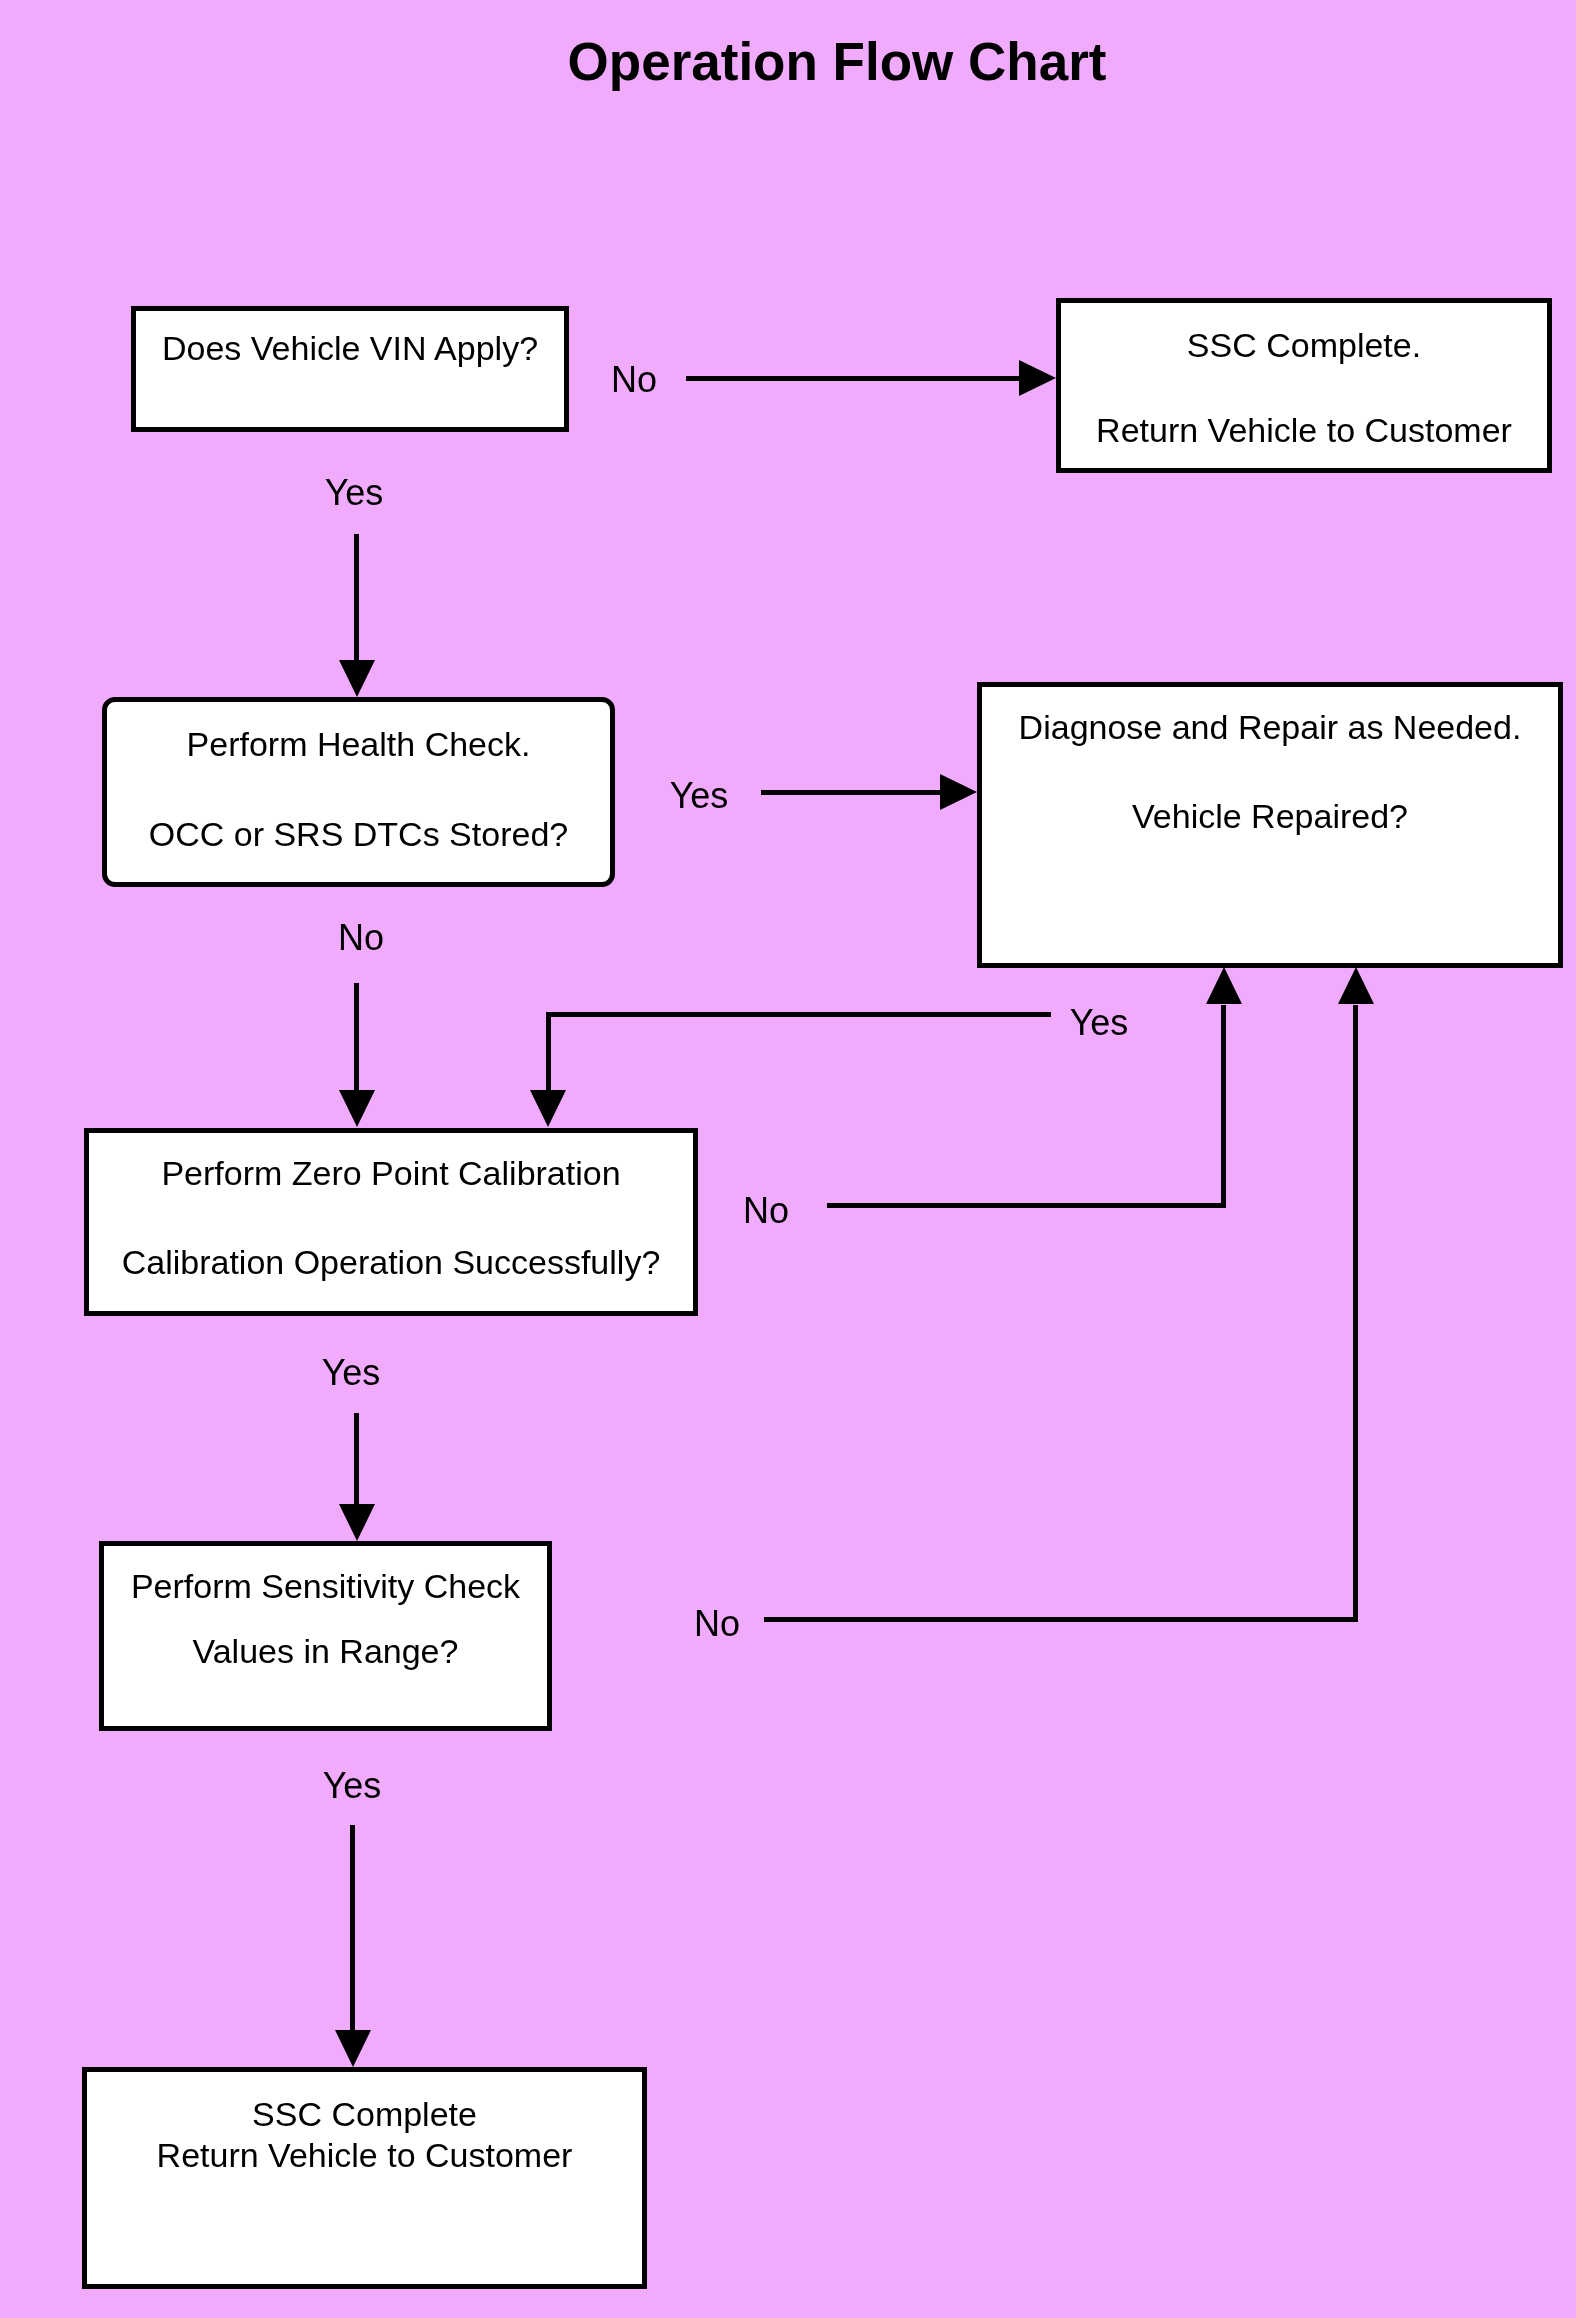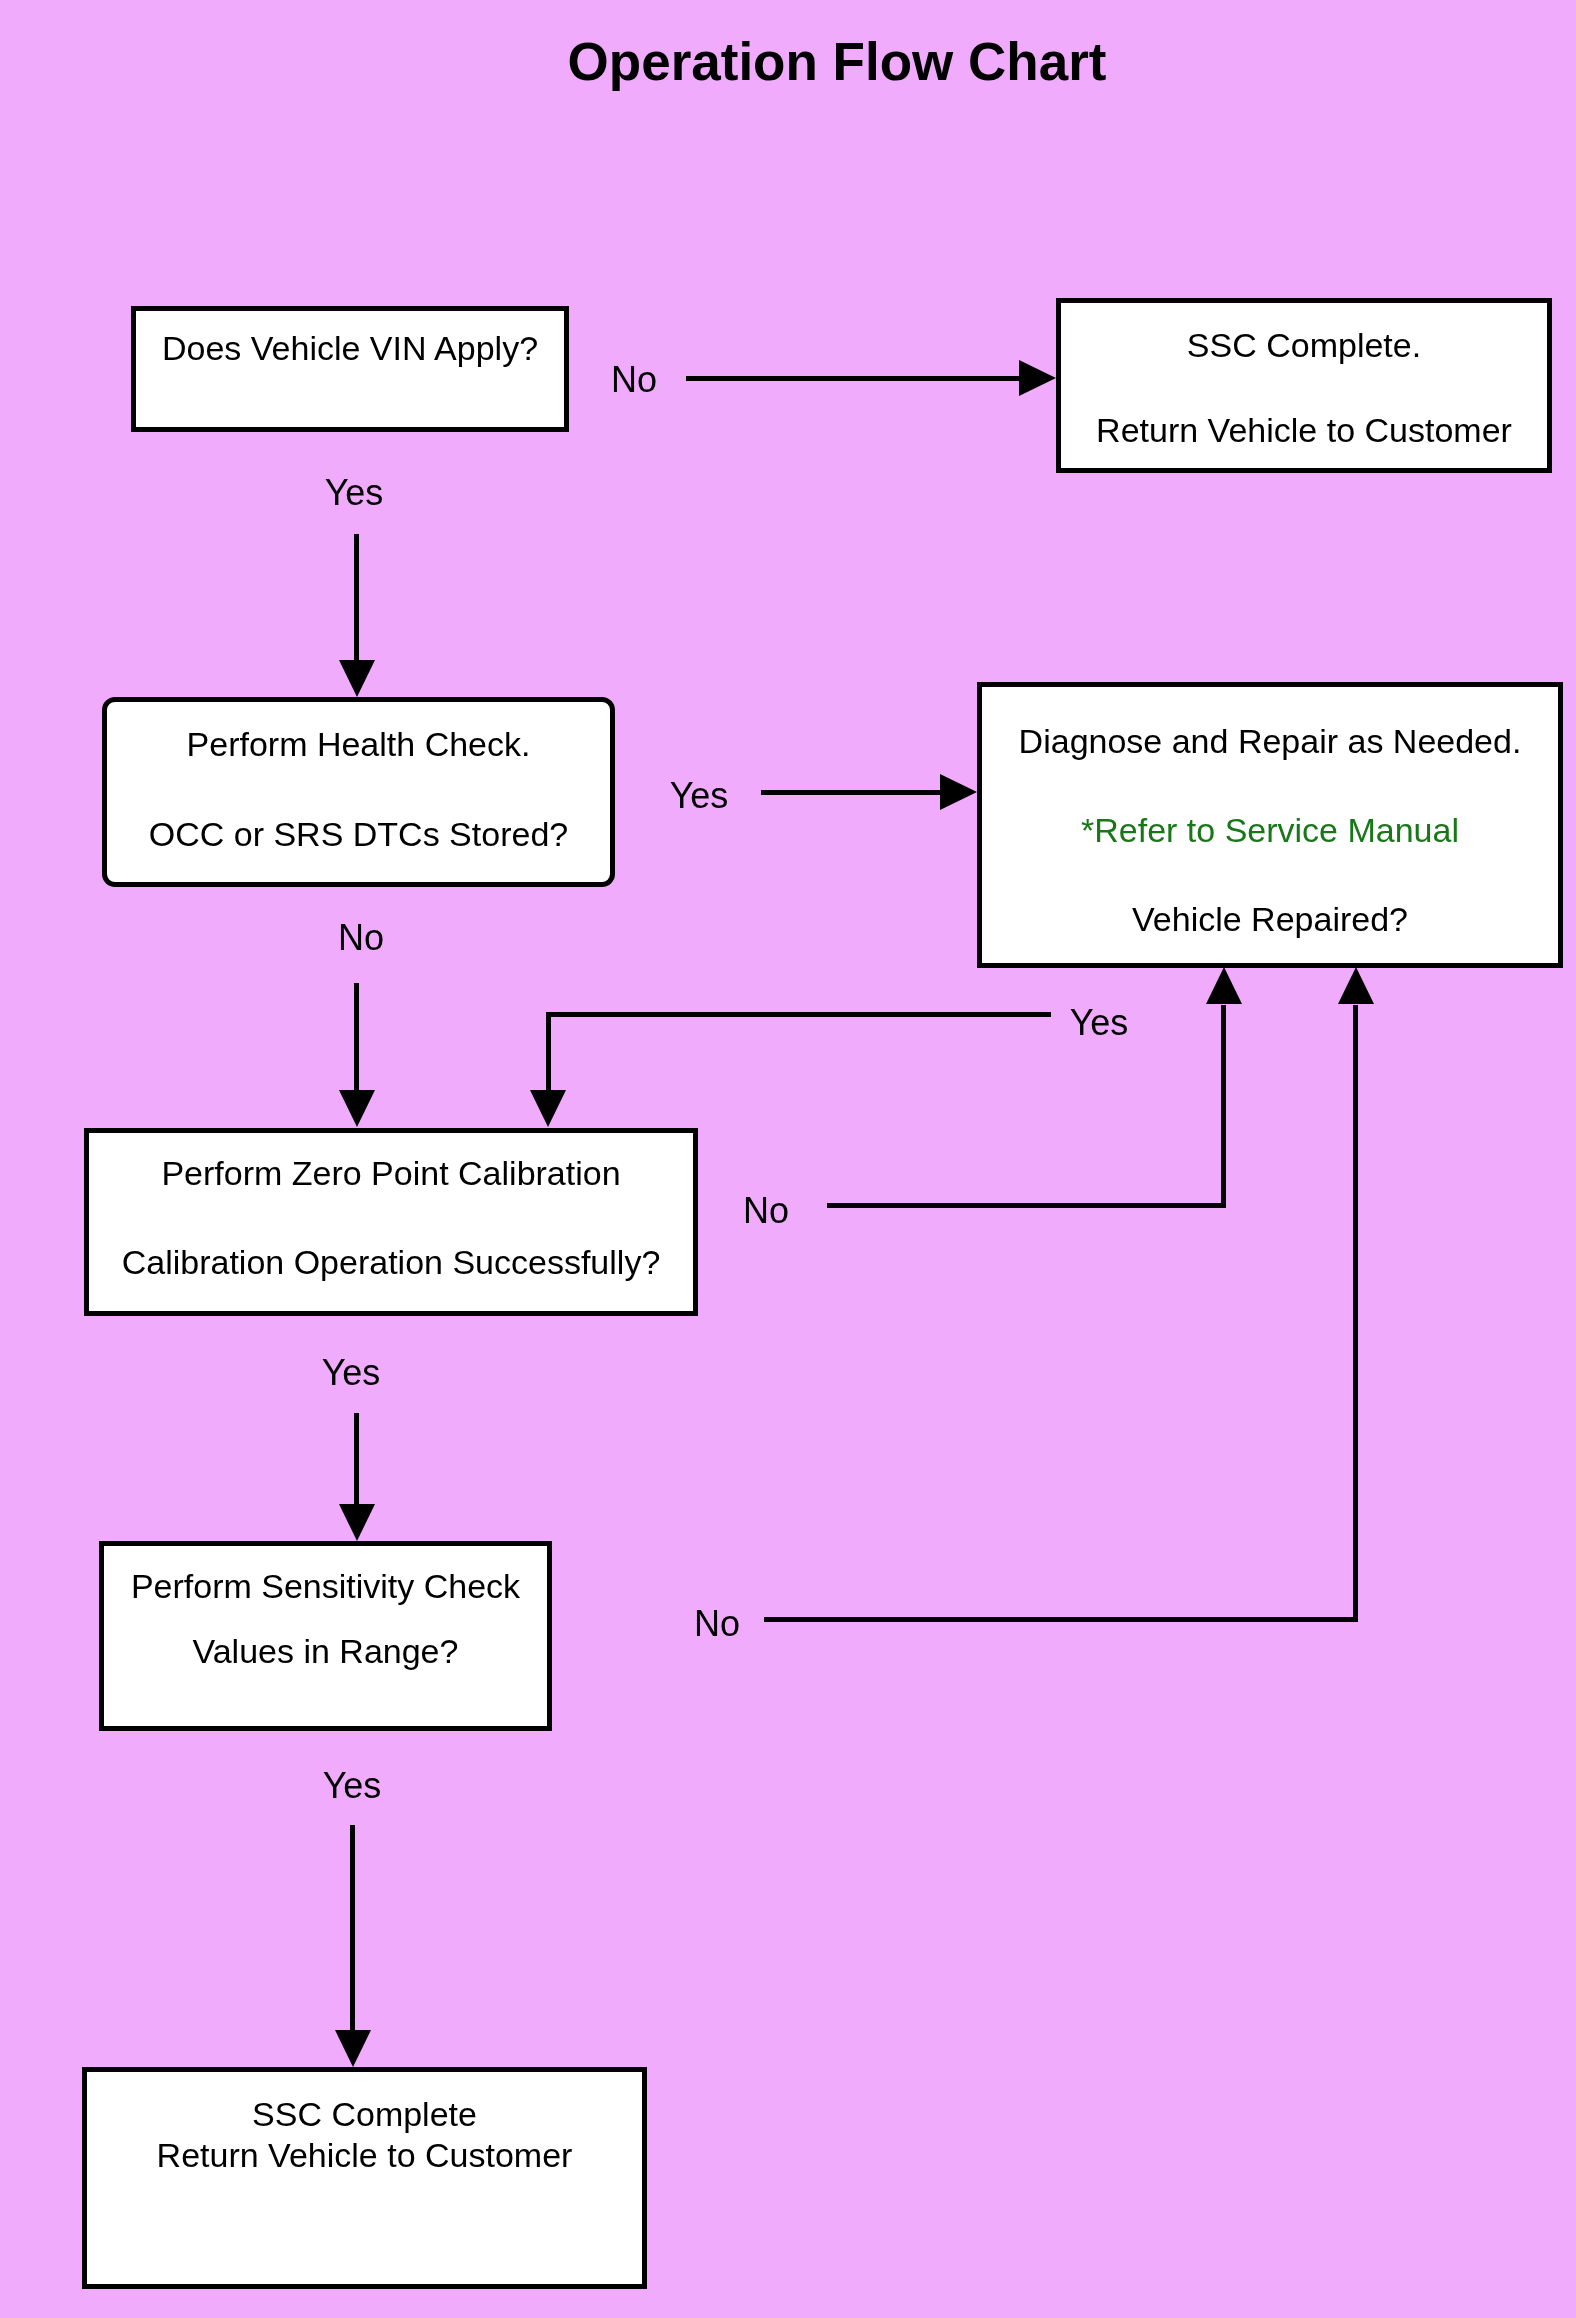--- a/index.html
+++ b/index.html
@@ -70,21 +70,21 @@
   .head-up {
     border-left: 18px solid transparent;
     border-right: 18px solid transparent;
     border-bottom: 37px solid #000000;
   }
 
   
   #node-vin          { left: 131px;  top: 306px;  width: 438px; height: 126px; padding-top: 17px; }
   #node-ssc-completed{ left: 1056px; top: 298px;  width: 496px; height: 175px; padding-top: 22px; gap: 44px; }
   #node-health       { left: 102px;  top: 697px;  width: 513px; height: 190px; padding-top: 22px; gap: 49px; border-radius: 13px; }
-  #node-diagnose     { left: 977px; top: 682px;  width: 586px; height: 286px; padding-top: 34px; gap: 48px; }
+  #node-diagnose     { left: 977px; top: 682px;  width: 586px; height: 286px; padding-top: 20px; gap: 48px; }
   #node-zero-point   { left: 84px;   top: 1128px; width: 614px; height: 188px; padding-top: 20.4px; gap: 48px; }
   #node-sensitivity  { left: 99px;  top: 1541px; width: 453px; height: 190px; padding-top: 20.4px; gap: 24px; }
   #node-ssc-complete { left: 82px;   top: 2067px; width: 565px; height: 222px; padding-top: 22px; }
 
   
   #label-vin-no          { left: 634px;  top: 380px; }
   #label-vin-yes         { left: 354px;  top: 493px; }
   #label-health-yes      { left: 699px;  top: 796px; }
   #label-health-no       { left: 361px;  top: 938px; }
   #label-diagnose-yes    { left: 1099px; top: 1023px; }
@@ -109,21 +109,20 @@
     <div class="line">Return Vehicle to Customer</div>
   </div>
 
   <div class="node" id="node-health">
     <div class="line">Perform Health Check.</div>
     <div class="line">OCC or SRS DTCs Stored?</div>
   </div>
 
   <div class="node" id="node-diagnose">
     <div class="line">Diagnose and Repair as Needed.</div>
-    <div class="line" style="color: rgb(24, 120, 24);">*Refer to Service Manual</div>
     <div class="line">Vehicle Repaired?</div>
   </div>
 
   <div class="node" id="node-zero-point">
     <div class="line">Perform Zero Point Calibration</div>
     <div class="line">Calibration Operation Successfully?</div>
   </div>
 
   <div class="node" id="node-sensitivity">
     <div class="line">Perform Sensitivity Check</div>

